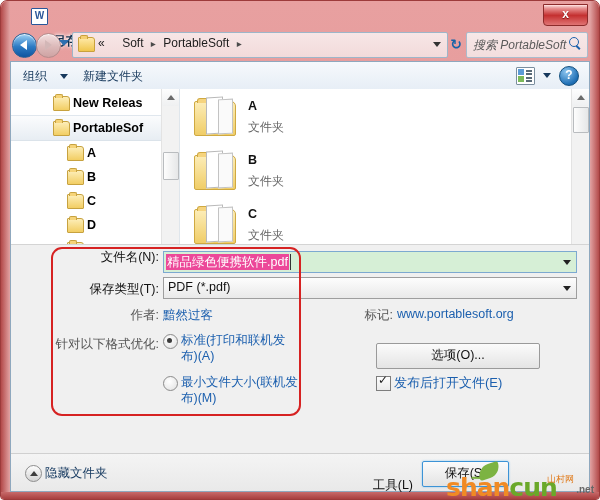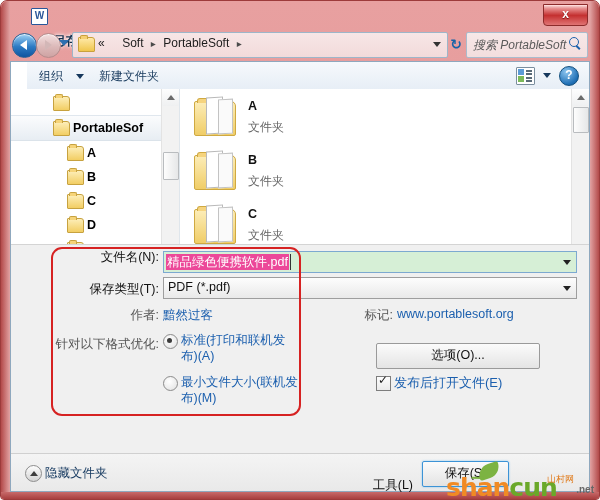--- a/index.html
+++ b/index.html
@@ -77,21 +77,21 @@
   .search-ico{position:absolute;right:5px;top:4px;width:13px;height:13px;}
   .search-ico:before{content:"";position:absolute;left:0;top:0;width:8px;height:8px;
     border:1.6px solid #1e62ac;border-radius:50%;}
   .search-ico:after{content:"";position:absolute;left:8px;top:8px;width:5px;height:1.7px;
     background:#1e62ac;transform:rotate(45deg);transform-origin:0 0;}
 
   
   .client{position:absolute;left:9px;right:9px;top:60px;bottom:7px;
     background:#fff;border:1px solid #8fa8be;}
   
-  .toolbar{position:absolute;left:16px;right:0;top:0;height:27px;
+  .toolbar{position:absolute;left:0;right:0;top:0;height:27px;
     background:linear-gradient(to bottom,#f6f9fc,#e7eef6);
     border-bottom:1px solid #c4d3e0;}
   .tb-item{position:absolute;top:6px;font-size:12px;color:#16385c;cursor:default;}
   .tb-organize{left:12px;}
   .tb-caret{position:absolute;left:49px;top:12px;width:0;height:0;
     border-left:4px solid transparent;border-right:4px solid transparent;
     border-top:5px solid #16385c;}
   .tb-newfolder{left:72px;}
   .tb-view{position:absolute;right:54px;top:5px;width:17px;height:16px;
     border:1px solid #7a8e9e;background:#fff;border-radius:1px;}
@@ -288,20 +288,21 @@
           <i class="ln4"></i>
       </div>
       <div class="tb-viewcaret"></div>
       <div class="tb-help">?</div>
     </div>
 
     <div class="navpane">
       <div class="tree">
           <div class="trow lvl0">
             <div class="tfold"></div>
+            <div class="tlabel">New Releas</div>
           </div>
           <div class="trow lvl0 sel">
             <div class="tfold"></div>
             <div class="tlabel">PortableSof</div>
           </div>
           <div class="trow lvl1">
             <div class="tfold"></div>
             <div class="tlabel">A</div>
           </div>
           <div class="trow lvl1">

